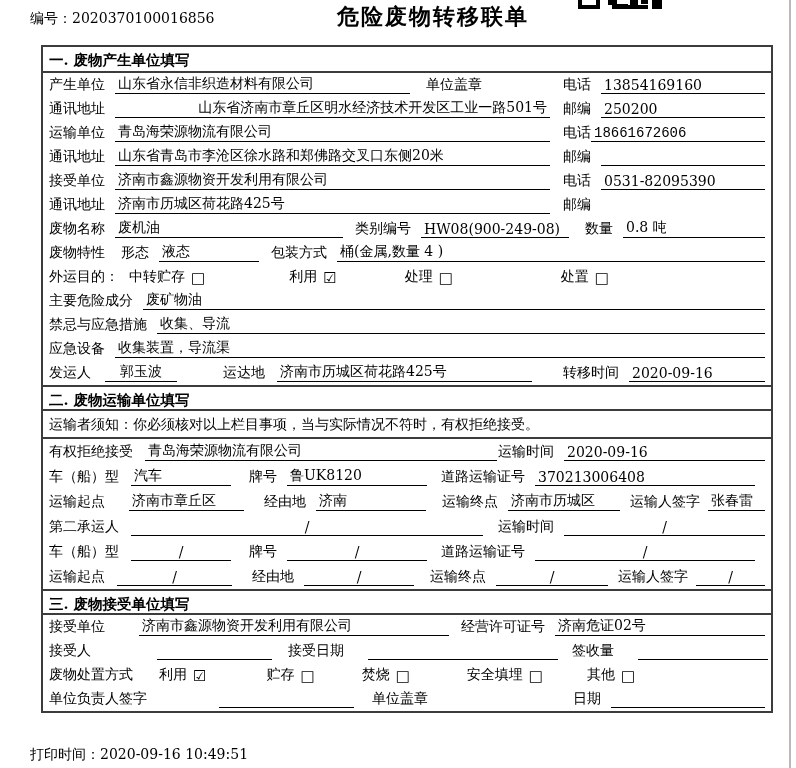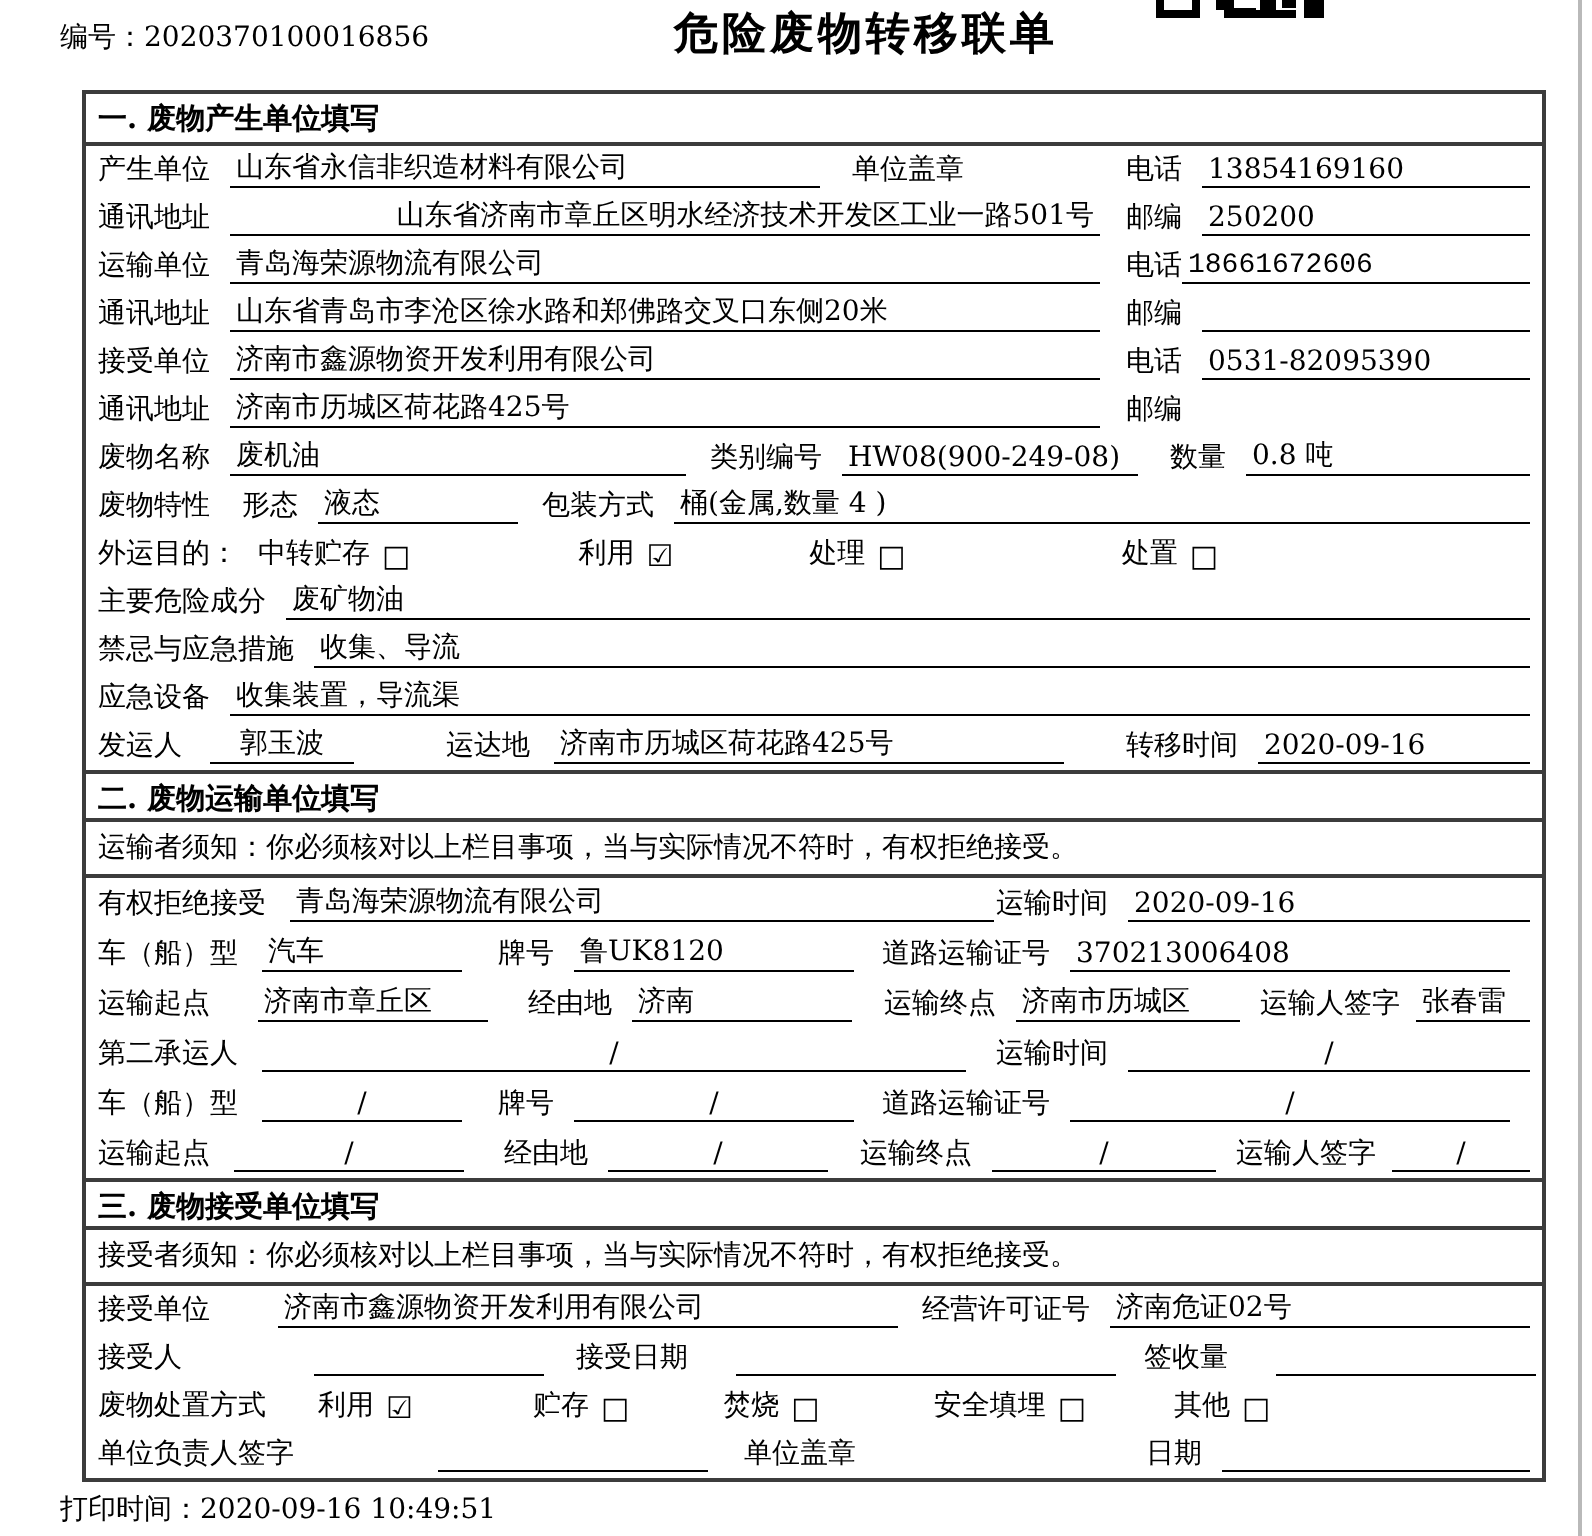--- a/index.html
+++ b/index.html
@@ -237,21 +237,20 @@
     <span class="val ctr" style="width:115px;margin-left:12px;">/</span>
     <span class="lbl" style="margin-left:20px;">经由地</span>
     <span class="val ctr" style="width:110px;margin-left:10px;">/</span>
     <span class="lbl" style="margin-left:16px;">运输终点</span>
     <span class="val ctr" style="width:112px;margin-left:10px;">/</span>
     <span class="lbl" style="margin-left:10px;">运输人签字</span>
     <span class="val grow ctr" style="margin-left:8px;">/</span>
   </div>
 
   <div class="sec-title">三. 废物接受单位填写</div>
-  <div class="notice">接受者须知：你必须核对以上栏目事项，当与实际情况不符时，有权拒绝接受。</div>
 
   <div class="row">
     <span class="lbl">接受单位</span>
     <span class="val" style="width:310px;margin-left:34px;">济南市鑫源物资开发利用有限公司</span>
     <span class="lbl" style="margin-left:12px;">经营许可证号</span>
     <span class="val grow" style="margin-left:10px;">济南危证02号</span>
   </div>
 
   <div class="row">
     <span class="lbl">接受人</span>

